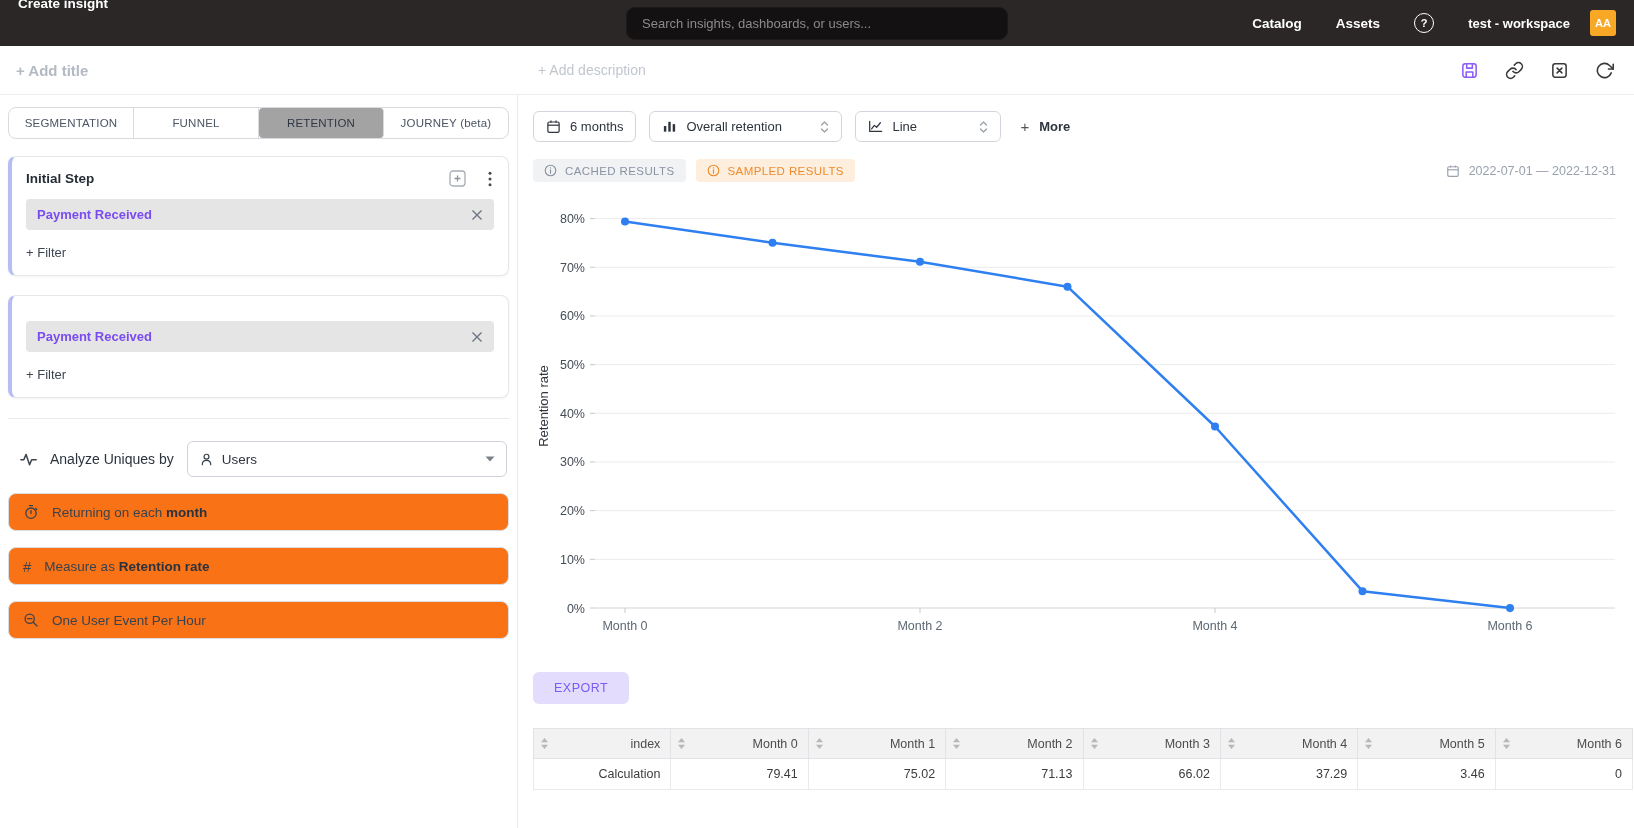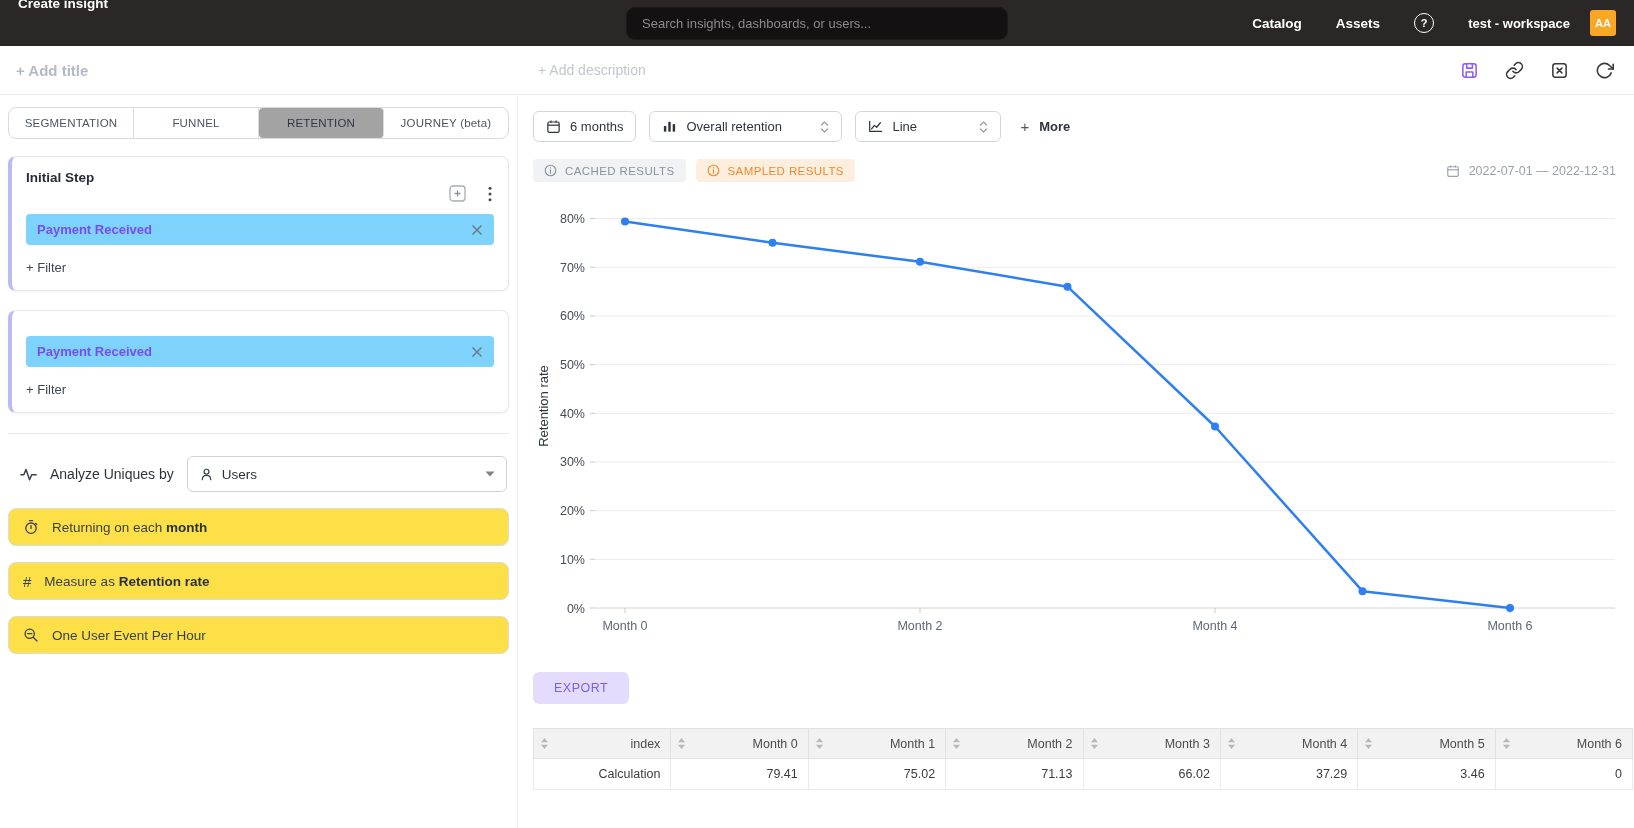--- a/index.html
+++ b/index.html
@@ -40,44 +40,44 @@
 
   
   .tabs { display:flex; border:1px solid #d7dade; border-radius:8px; margin-bottom:17px; overflow:hidden; }
   .tab { flex:1; text-align:center; padding:9px 0; font-size:11.5px; color:#4b5563;
     letter-spacing:0.2px; border-right:1px solid #d7dade; cursor:pointer; white-space:nowrap; }
   .tab:last-child { border-right:none; }
   .tab.active { background:#a3a3a3; border-radius:4px; color:#2f3744; }
 
   .step-card { border:1px solid #e5e7ea; border-left:4px solid #b9bcf3; border-radius:8px;
     box-shadow:0 1px 3px rgba(0,0,0,0.05); padding:13px 14px 15px; margin-bottom:19px; background:#fff; }
-  .step-header { display:flex; align-items:flex-start;flex-direction:column; }
+  .step-header { display:flex; align-items:center; }
   .step-title { font-size:13.5px; font-weight:700; color:#272d36; }
   .step-actions { margin-left:auto; display:flex; gap:20px; align-items:center; }
   .plus-square { cursor:pointer; display:flex; }
   .kebab { cursor:pointer; display:flex; padding:0 2px; }
-  .event-chip { margin-top:12px; background:#7dd3fc; border-radius:4px; height:31px;
+  .event-chip { margin-top:12px; background:#e5e5e5; border-radius:4px; height:31px;
     display:flex; align-items:center; padding:0 11px; cursor:pointer; }
   .chip-label { color:#7a4cf0; font-weight:700; font-size:13px; }
   .chip-close { margin-left:auto; display:flex; cursor:pointer; }
   .step-link { margin-top:15px; font-size:13px; color:#3e4651; cursor:pointer; }
   .step-link.breakdowns { margin-top:24px; }
 
   .sidebar-divider { border:none; border-top:1px solid #e7e9ec; margin:20px 0 22px; }
 
   .analyze-row { display:flex; align-items:center; gap:13px; padding:0 2px 0 12px; }
   .analyze-label { font-size:14px; color:#2c333d; white-space:nowrap; }
   .select-box { flex:1; height:36px; border:1px solid #ced3d9; border-radius:6px; display:flex;
     align-items:center; padding:0 11px; gap:8px; cursor:pointer; background:#fff; }
   .select-value { font-size:13.5px; color:#2c333d; }
   .select-caret { margin-left:auto; display:flex; }
 
   .option-row { height:38px; border:1px solid #d9dce1; border-radius:8px; margin-top:16px;
     display:flex; align-items:center; gap:13px; padding:0 14px; font-size:13.5px; color:#3a424d;
-    cursor:pointer; background:#fde047; }
+    cursor:pointer; background:#f97316; }
   .option-row b { font-weight:700; color:#2b323c; }
   .o-icon { display:flex; color:#444; }
 
   
   .controls { display:flex; align-items:center; gap:13px; }
   .ctl-btn { height:31px; border:1px solid #d2d6dc; border-radius:6px; display:flex; align-items:center;
     gap:9px; padding:0 12px; font-size:13px; color:#2e343d; cursor:pointer; background:#fff; }
   .ctl-select { width:193px; }
   .ctl-select.small { width:146px; }
   .stepper { margin-left:auto; display:flex; }

